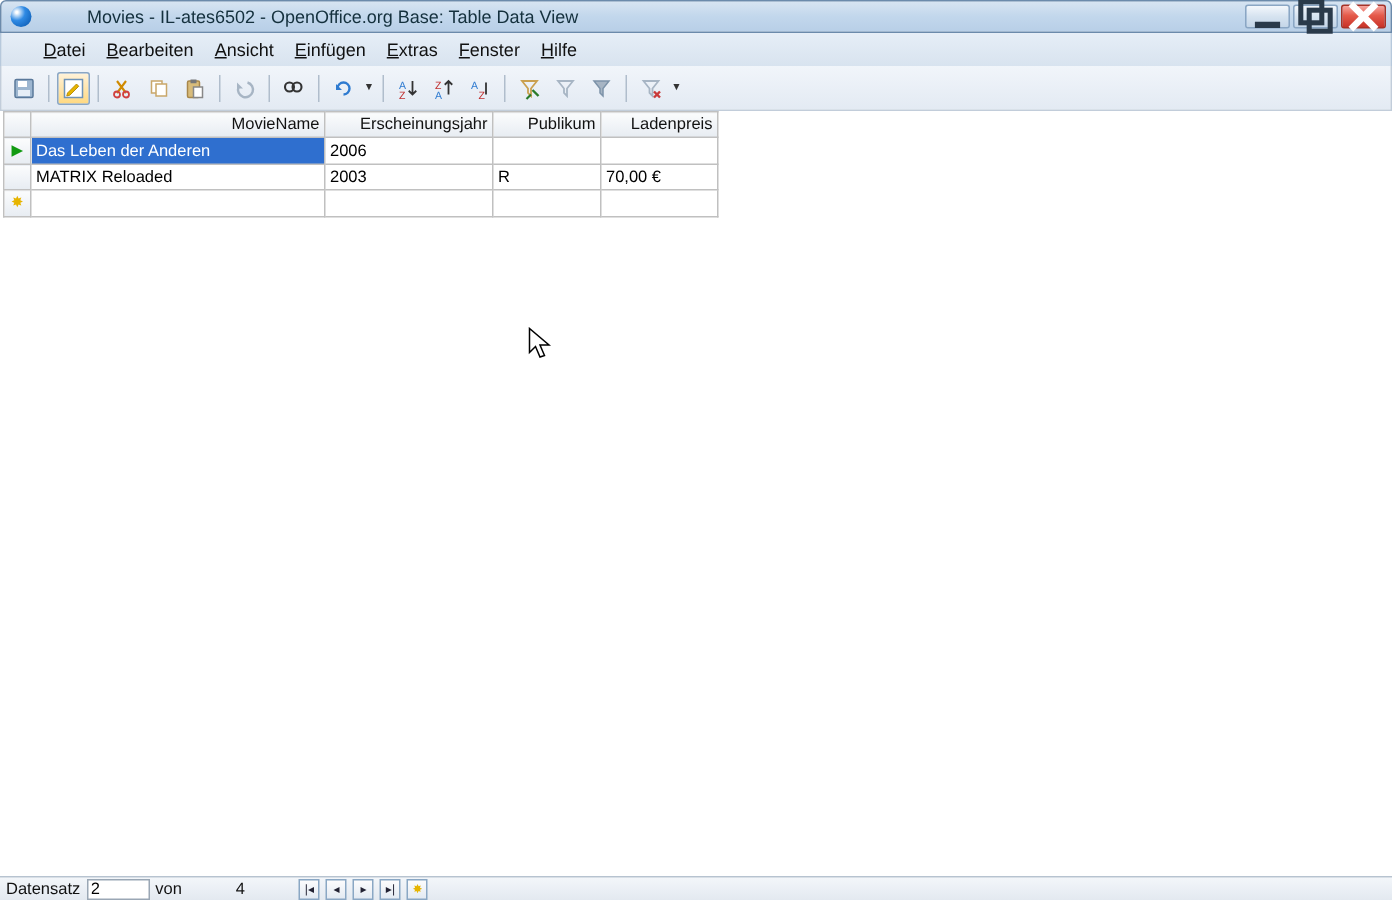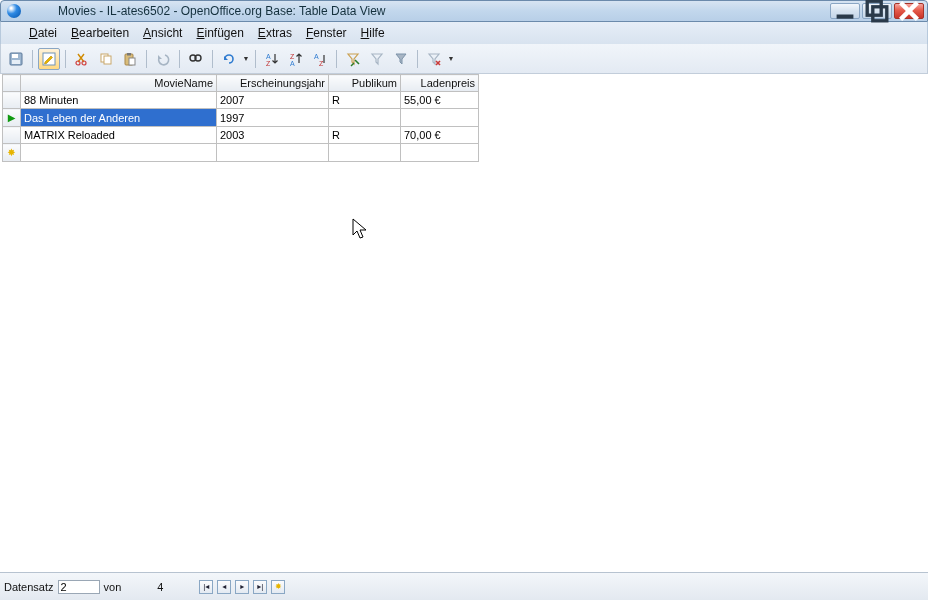--- a/index.html
+++ b/index.html
@@ -201,21 +201,21 @@
       color: #119a11;
       font-size: 10px;
     }
 
     
     .statusbar {
       position: absolute;
       bottom: 0;
       left: 0;
       right: 0;
-      height: 28px;
+      height: 16px;
       background: linear-gradient(to bottom, #f3f6fa, #e3e9f0);
       border-top: 1px solid #b7c3d0;
       display: flex;
       align-items: center;
       font-size: 11px;
       padding: 0 4px;
       gap: 4px;
     }
 
     .statusbar .lbl { color: #111; }
@@ -410,30 +410,23 @@
       <tr>
         <th class="rowsel"></th>
         <th class="col-name">MovieName</th>
         <th class="col-year">Erscheinungsjahr</th>
         <th class="col-pub">Publikum</th>
         <th class="col-price">Ladenpreis</th>
       </tr>
     </thead>
     <tbody>
       <tr>
-        <td class="rowsel"></td>
-        <td class="col-name">88 Minuten</td>
-        <td class="col-year">2007</td>
-        <td class="col-pub">R</td>
-        <td class="col-price">55,00 €</td>
-      </tr>
-      <tr>
         <td class="rowsel"><span class="cur-arrow">▶</span></td>
         <td class="col-name sel-cell">Das Leben der Anderen</td>
-        <td class="col-year">1997</td>
+        <td class="col-year">2006</td>
         <td class="col-pub"></td>
         <td class="col-price"></td>
       </tr>
       <tr>
         <td class="rowsel"></td>
         <td class="col-name">MATRIX Reloaded</td>
         <td class="col-year">2003</td>
         <td class="col-pub">R</td>
         <td class="col-price">70,00 €</td>
       </tr>

